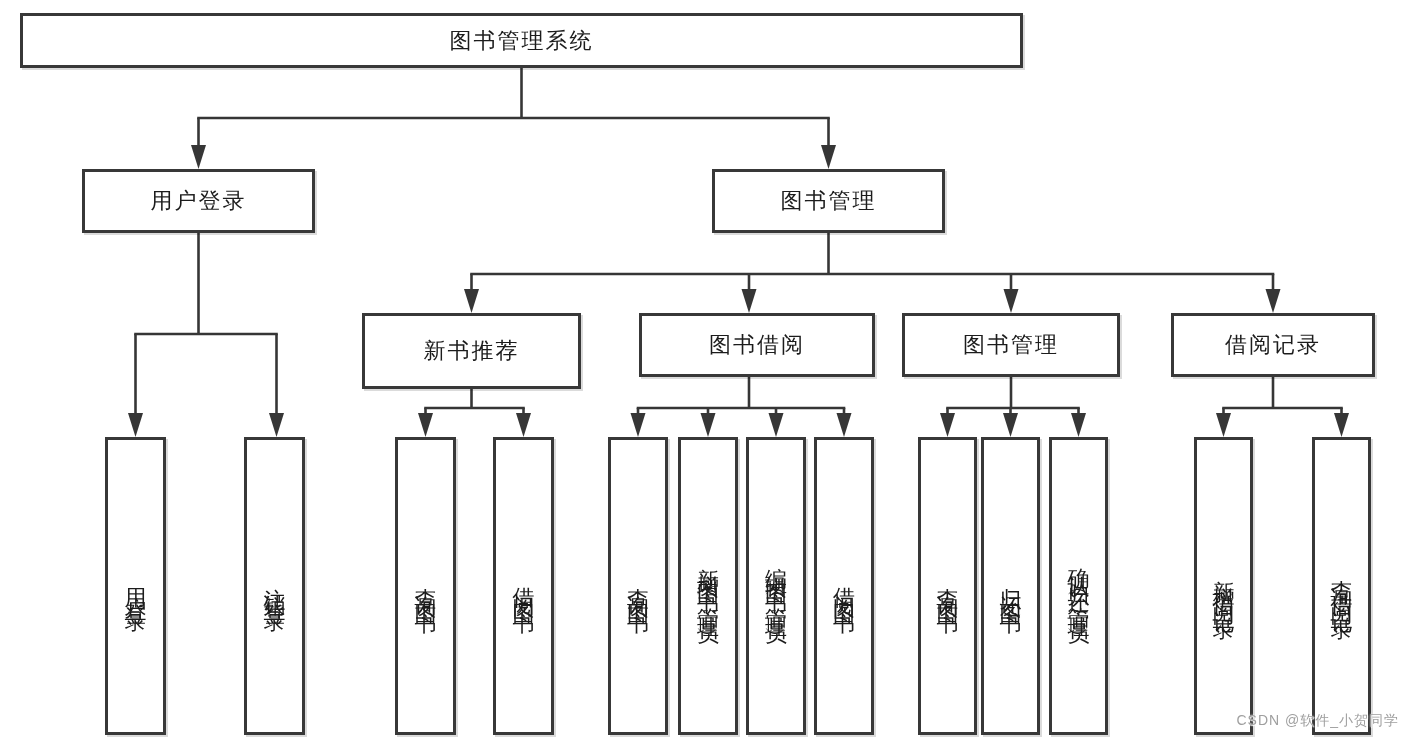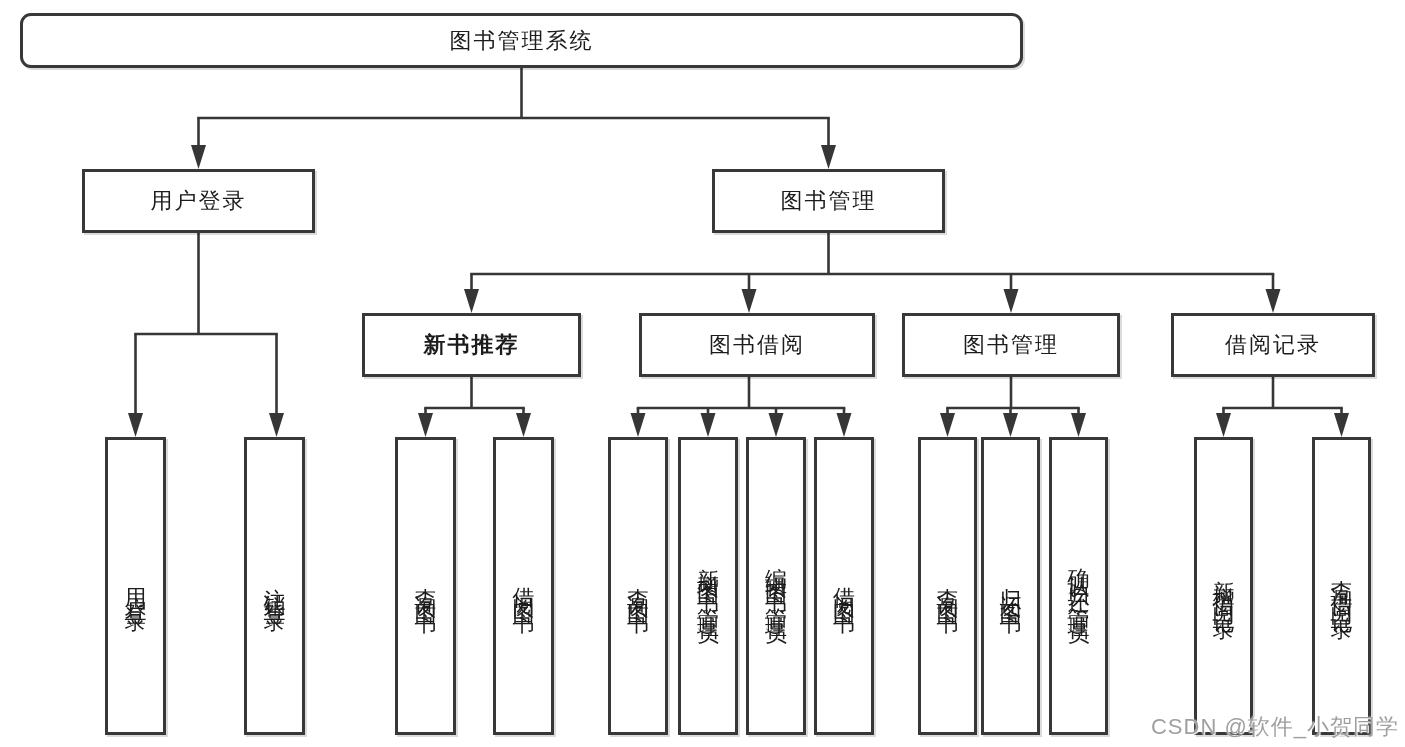--- a/index.html
+++ b/index.html
@@ -30,21 +30,21 @@
   .hnode{font-size:22px;letter-spacing:2px;white-space:nowrap;}
   .leaf{
     writing-mode:vertical-rl;
     text-orientation:mixed;
     font-size:22px;
     letter-spacing:8px;
     line-height:1;
   }
   .watermark{
     position:absolute;top:712px;right:6px;
-    font-size:22px;letter-spacing:1px;
+    font-size:14px;letter-spacing:1px;
     color:var(--watermark);
     text-shadow:0 0 2px #fff,1px 1px 1px #fff;
     white-space:nowrap;
   }
 </style>
 </head>
 <body>
 
 <div class="canvas">
 
@@ -110,26 +110,26 @@
       <use href="#ah" transform="translate(776,437)"></use>
       <use href="#ah" transform="translate(844,437)"></use>
       <use href="#ah" transform="translate(947.5,437)"></use>
       <use href="#ah" transform="translate(1010.5,437)"></use>
       <use href="#ah" transform="translate(1078.5,437)"></use>
       <use href="#ah" transform="translate(1223.5,437)"></use>
       <use href="#ah" transform="translate(1341.5,437)"></use>
     </g>
   </svg>
 
-  <div class="node hnode" style="left:20px;top:13px;width:1003px;height:55px;border-radius:11px;">图书管理系统</div>
+  <div class="node hnode" style="left:20px;top:13px;width:1003px;height:55px;">图书管理系统</div>
 
   <div class="node hnode" style="left:82px;top:169px;width:233px;height:64px;">用户登录</div>
   <div class="node hnode" style="left:712px;top:169px;width:233px;height:64px;">图书管理</div>
 
-  <div class="node hnode" style="left:362px;top:313px;width:219px;height:64px;font-weight:bold;">新书推荐</div>
+  <div class="node hnode" style="left:362px;top:313px;width:219px;height:76px;">新书推荐</div>
   <div class="node hnode" style="left:639px;top:313px;width:236px;height:64px;">图书借阅</div>
   <div class="node hnode" style="left:902px;top:313px;width:218px;height:64px;">图书管理</div>
   <div class="node hnode" style="left:1171px;top:313px;width:204px;height:64px;">借阅记录</div>
 
   <div class="node leaf" style="left:105px;top:437px;width:61px;height:298px;">用户登录</div>
   <div class="node leaf" style="left:244px;top:437px;width:61px;height:298px;">注销登录</div>
 
   <div class="node leaf" style="left:395px;top:437px;width:61px;height:298px;">查询图书</div>
   <div class="node leaf" style="left:493px;top:437px;width:61px;height:298px;">借阅图书</div>
 

